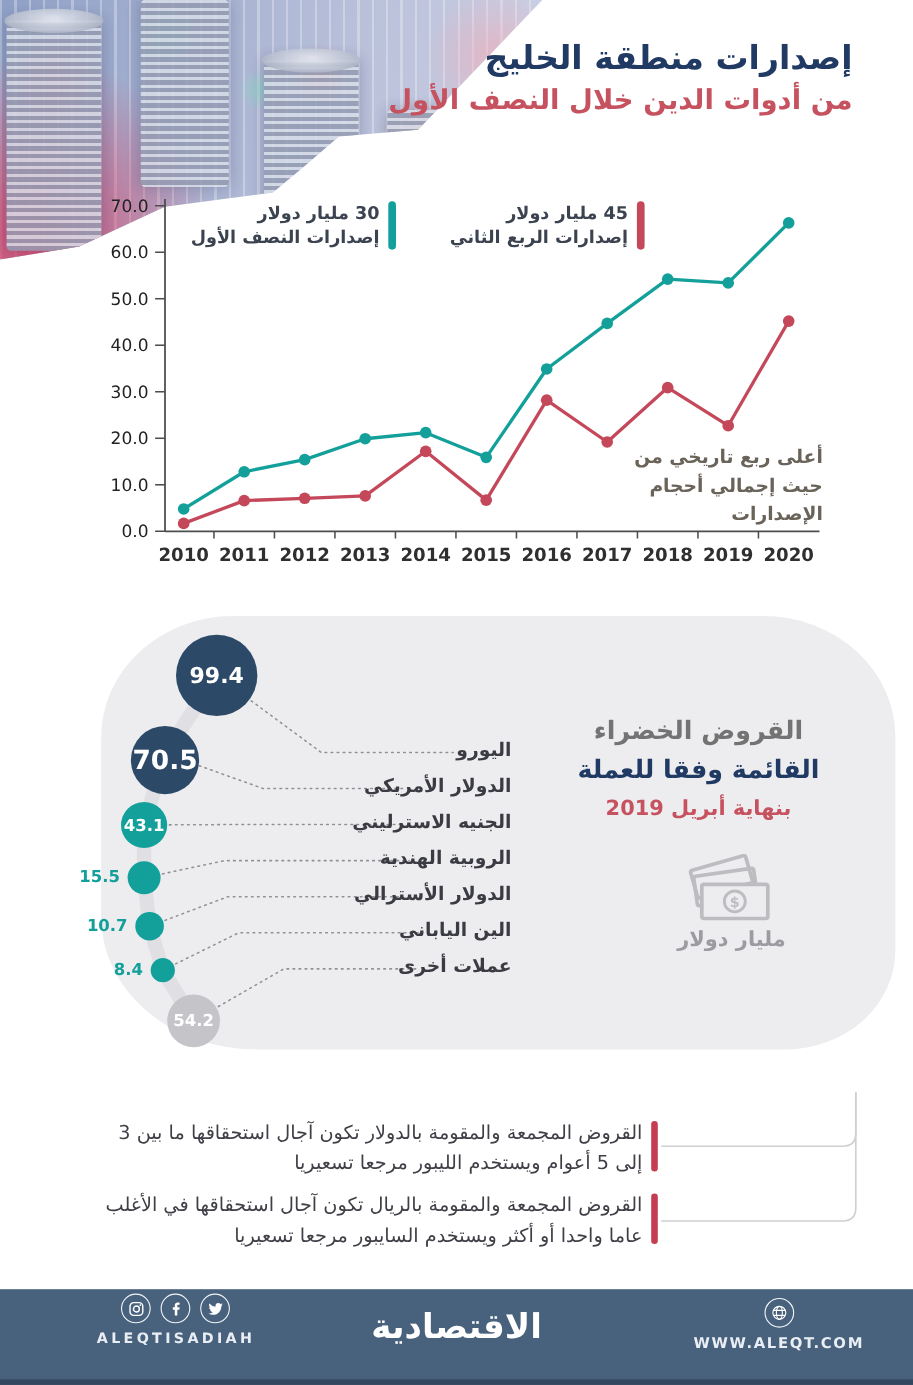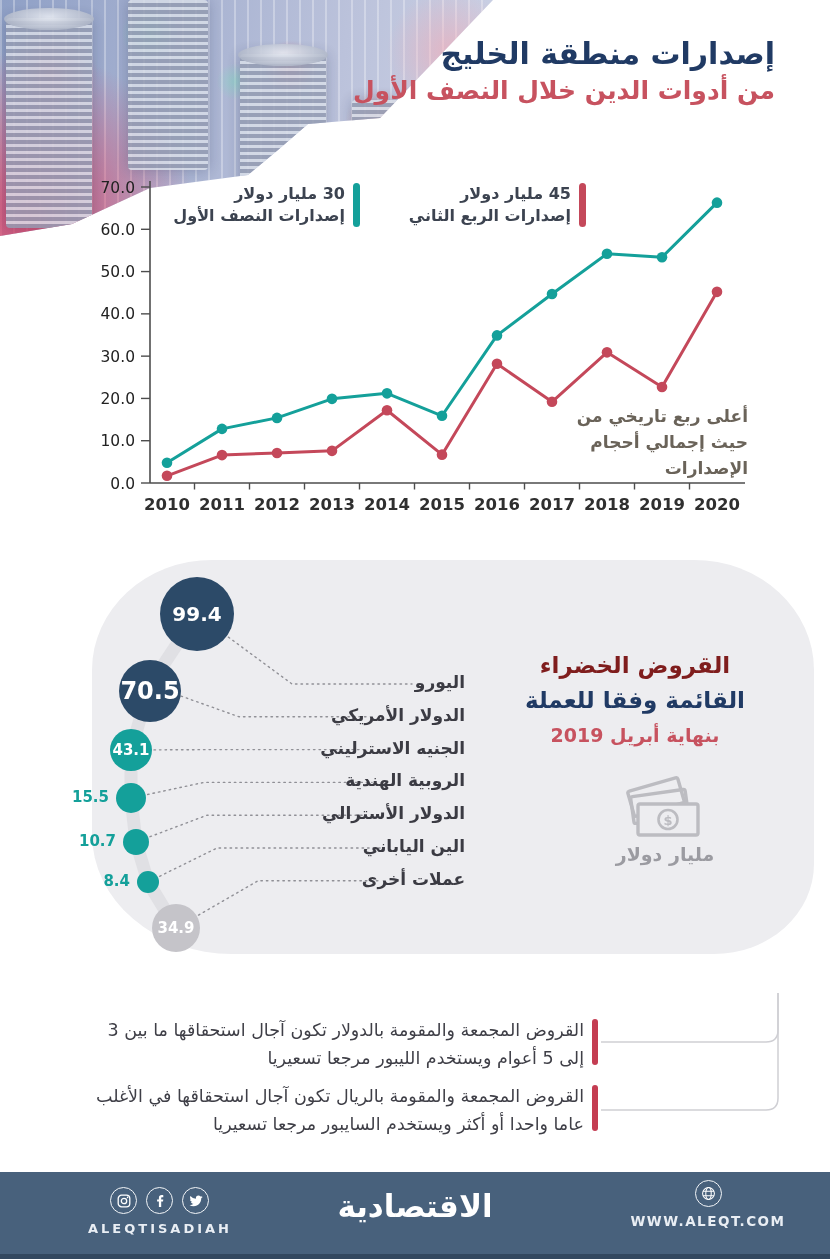--- a/index.html
+++ b/index.html
@@ -52,21 +52,21 @@
   
   .ref-heading{position:absolute;top:966px;right:42px;display:flex;align-items:center;gap:9px;z-index:2;}
   .ref-heading-text{font-size:21px;font-weight:bold;direction:rtl;white-space:nowrap;}
   .ref-dot{width:14px;height:14px;border-radius:50%;flex:0 0 auto;}
   .ref-item{position:absolute;right:232px;display:flex;gap:8px;direction:rtl;align-items:flex-start;z-index:2;}
   .ref-bar{width:6px;height:46px;border-radius:3px;flex:0 0 auto;margin-top:3px;}
   .ref-text{width:500px;text-align:right;font-size:17.5px;line-height:28px;color:#3f3f47;}
   
   .footer{position:absolute;left:0;top:1172px;width:830px;height:87px;background:#48617c;z-index:2;
     border-bottom:5px solid #33485f;}
-  .footer-left{position:absolute;left:88px;top:15px;text-align:left;}
+  .footer-left{position:absolute;left:88px;top:4px;text-align:left;}
   .social-row{display:flex;gap:9px;justify-content:center;}
   .icon-circle{width:27px;height:27px;border:1.6px solid #f2f5f8;border-radius:50%;display:flex;
     align-items:center;justify-content:center;color:#fff;}
   .footer-handle{margin-top:7px;color:#e9eef4;font-size:13px;letter-spacing:3px;font-weight:600;}
   .footer-logo{position:absolute;left:0;right:0;top:16px;text-align:center;color:#fff;font-size:31px;
     font-weight:bold;direction:rtl;}
   .footer-right{position:absolute;right:42px;top:8px;text-align:center;width:160px;}
   .footer-url{margin-top:6px;color:#e9eef4;font-size:13.5px;letter-spacing:1.5px;font-weight:600;}
 </style>
 </head>
@@ -202,27 +202,27 @@
       <div class="bubble" data-name="bubble-3" style="left: 116px; top: 783px; width: 30px; height: 30px; background: rgb(20, 160, 154); font-size: 15px;"></div>
       <div class="bubble-value-out" data-name="bubble-value" style="right: 721px; top: 788px;">15.5</div>
       <div class="bubble-label" data-name="bubble-label" style="top: 770.4px;">الروبية الهندية</div>
       <div class="bubble" data-name="bubble-4" style="left: 123px; top: 829px; width: 26px; height: 26px; background: rgb(20, 160, 154); font-size: 15px;"></div>
       <div class="bubble-value-out" data-name="bubble-value" style="right: 714px; top: 832px;">10.7</div>
       <div class="bubble-label" data-name="bubble-label" style="top: 803.2px;">الدولار الأسترالي</div>
       <div class="bubble" data-name="bubble-5" style="left: 137px; top: 871px; width: 22px; height: 22px; background: rgb(20, 160, 154); font-size: 15px;"></div>
       <div class="bubble-value-out" data-name="bubble-value" style="right: 700px; top: 872px;">8.4</div>
       <div class="bubble-label" data-name="bubble-label" style="top: 836px;">الين الياباني</div>
       <div class="bubble" data-name="bubble-6" style="left: 152px; top: 904px; width: 48px; height: 48px; background: rgb(197, 196, 201); font-size: 15px;">
-        <span data-name="bubble-value">34.9</span>
+        <span data-name="bubble-value">54.2</span>
       </div>
       <div class="bubble-label" data-name="bubble-label" style="top: 868.8px;">عملات أخرى</div>
     </div>
 
   <div class="green-panel" data-name="green-loans-panel">
-    <div class="green-title" data-name="green-loans-title-line1" style="color: #7f1d1d;">القروض الخضراء</div>
+    <div class="green-title" data-name="green-loans-title-line1" style="color: #737373;">القروض الخضراء</div>
     <div class="green-title" data-name="green-loans-title-line2" style="color: rgb(32, 58, 100);">القائمة وفقا للعملة</div>
     <div class="green-sub" data-name="green-loans-subtitle" style="color: rgb(199, 82, 95);">بنهاية أبريل 2019</div>
   </div>
 
   <svg id="money-icon" width="104" height="70" viewBox="0 0 104 70" data-name="banknotes-icon">
     <g fill="none" stroke="#bcbcc1" stroke-width="3.4">
       <rect x="18" y="8" width="52" height="26" rx="2" transform="rotate(-16 44 21)"></rect>
       <rect x="20" y="17" width="55" height="27" rx="2" transform="rotate(-8 47 30)"></rect>
       <rect x="26" y="28" width="60" height="31" rx="2" fill="#ededf0"></rect>
       <circle cx="56" cy="43.5" r="9.5" stroke-width="2.6"></circle>

